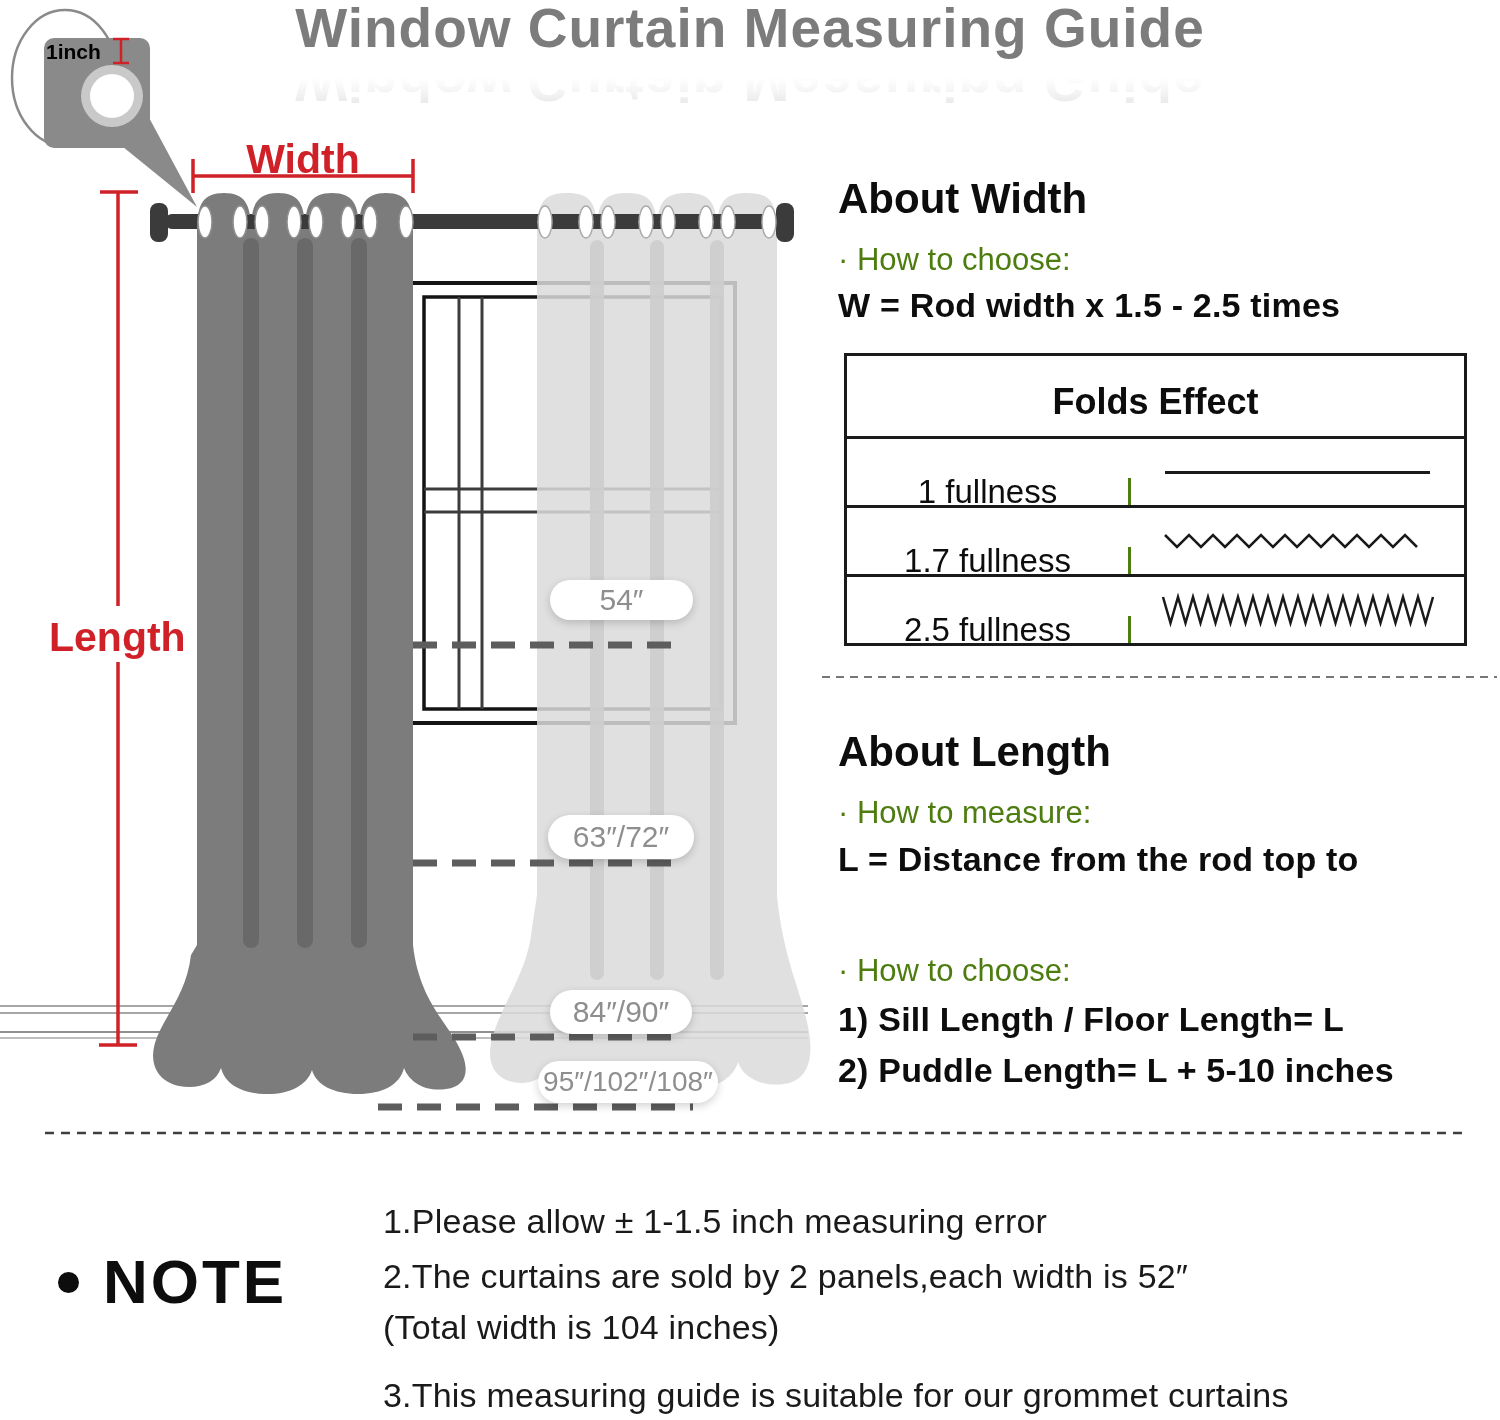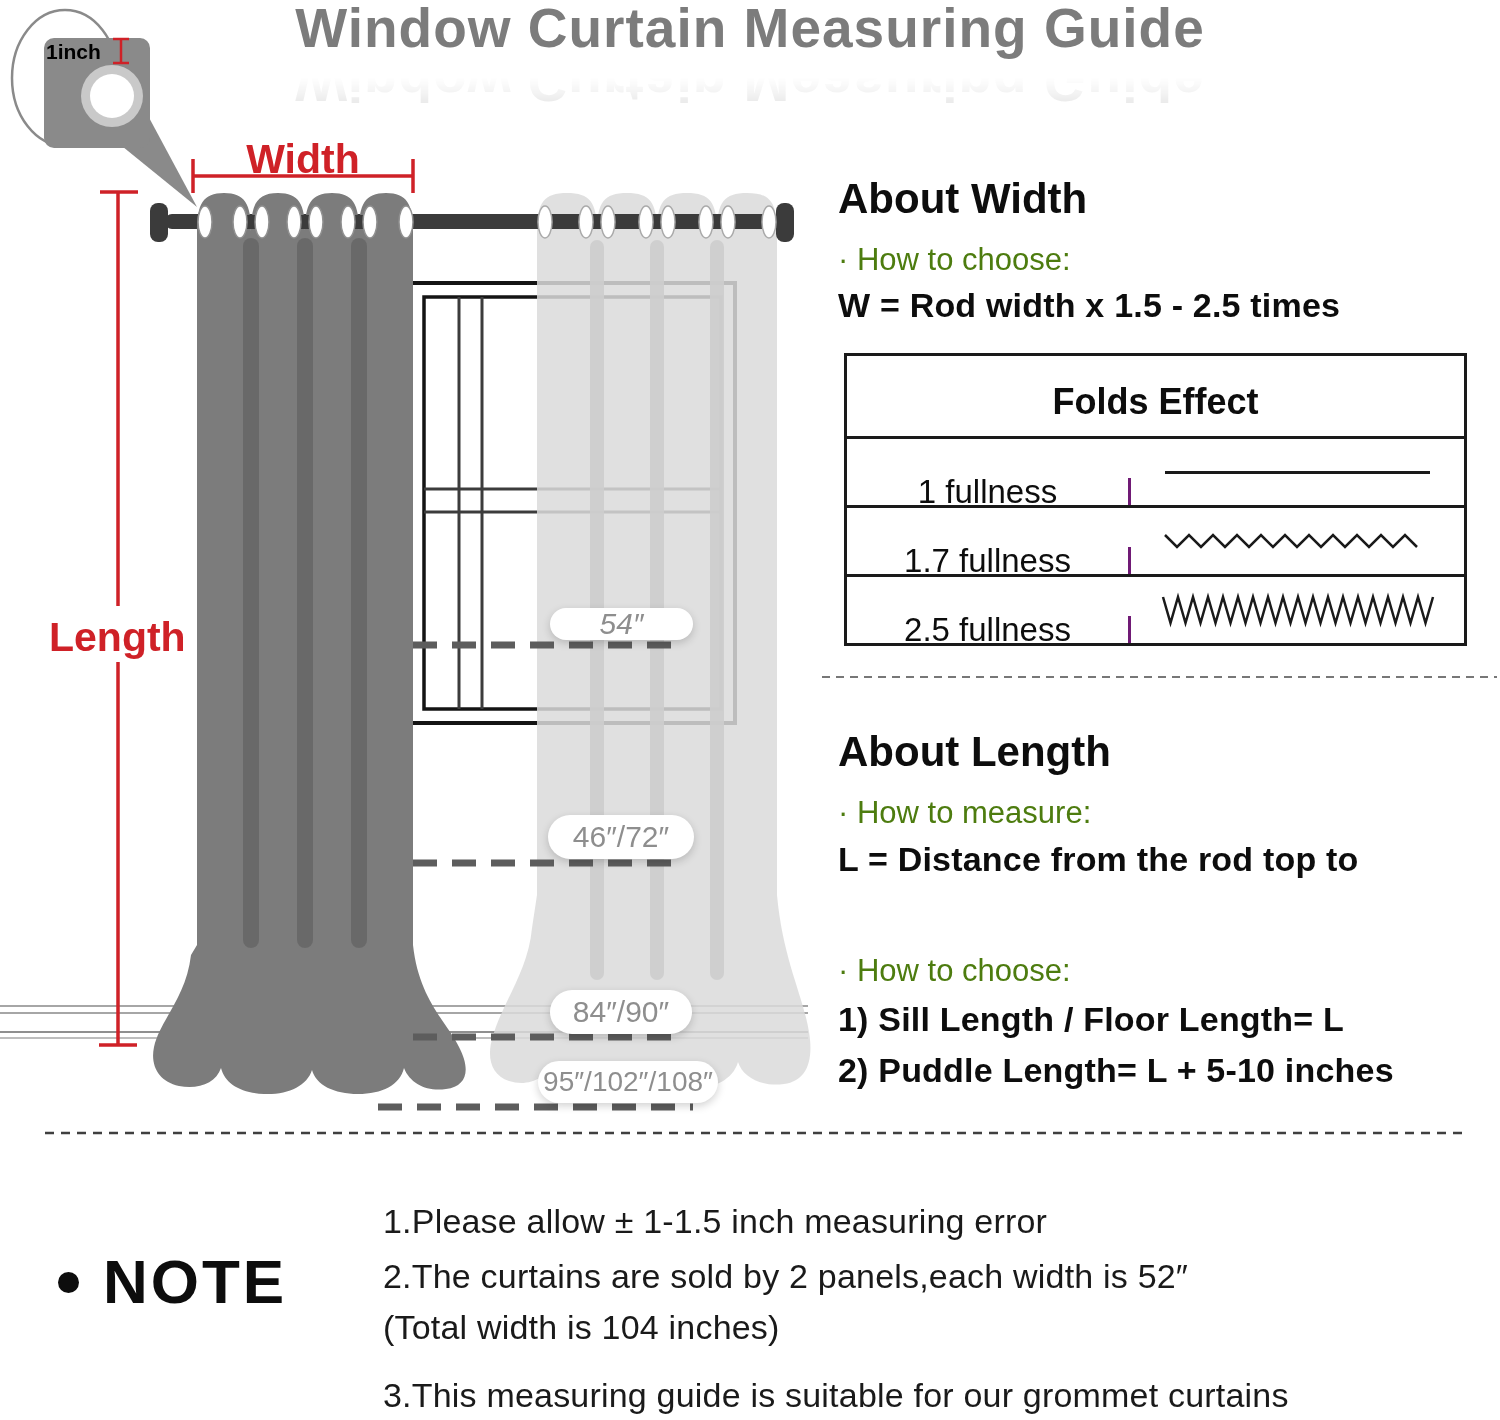--- a/index.html
+++ b/index.html
@@ -28,21 +28,21 @@
   .sub{position:absolute;font-size:31px;color:#4d7c0f;z-index:3;}
   .formula{position:absolute;font-size:34px;font-weight:bold;color:#0d0d0d;z-index:3;letter-spacing:.2px;}
 
   
   .folds-table{position:absolute;left:844px;top:353px;width:623px;z-index:3;
                border:3px solid #1a1a1a;box-sizing:border-box;background:#fff;}
   .ft-header{height:68px;display:flex;align-items:center;justify-content:center;
              font-size:36px;font-weight:bold;color:#0d0d0d;border-bottom:3px solid #1a1a1a;margin-top:12px;}
   .ft-row{display:flex;height:66px;border-bottom:3px solid #1a1a1a;}
   .ft-row:last-child{border-bottom:none;}
-  .ft-label{width:281px;border-right:3px solid #701a75;display:flex;align-items:center;
+  .ft-label{width:281px;border-right:3px solid #4d7c0f;display:flex;align-items:center;
             justify-content:center;font-size:33px;color:#0d0d0d;margin-top:39px;}
   .ft-effect{flex:1;display:flex;align-items:center;justify-content:center;}
   .line-straight{width:265px;height:3px;background:#1a1a1a;}
 
   
   .note-bullet{position:absolute;left:58px;top:1272px;width:21px;height:21px;border-radius:50%;
                background:#0d0d0d;z-index:3;}
   .note-label{position:absolute;left:103px;top:1246px;font-size:62px;font-weight:bold;
               letter-spacing:3px;color:#0d0d0d;z-index:3;}
   .note-item{position:absolute;left:383px;font-size:34px;color:#1a1a1a;z-index:3;letter-spacing:.2px;}
@@ -184,22 +184,22 @@
 
   <div class="title-wrap">
     <div class="title">Window Curtain Measuring Guide</div>
     <div class="title-reflect">Window Curtain Measuring Guide</div>
   </div>
 
   <div class="label-1inch" style="left:46px;top:40px;">1inch</div>
   <div class="red-label" style="left:193px;top:136px;width:220px;text-align:center;">Width</div>
   <div class="red-label" style="left:49px;top:614px;width:122px;text-align:center;">Length</div>
 
-  <div class="pill" style="left:550px;top:608px;width:143px;height:32px;font-style:italic;">54″</div>
-  <div class="pill" style="left:548px;top:815px;width:146px;height:44px;">46″/72″</div>
+  <div class="pill" style="left:550px;top:580px;width:143px;height:40px;">54″</div>
+  <div class="pill" style="left:548px;top:815px;width:146px;height:44px;">63″/72″</div>
   <div class="pill" style="left:550px;top:990px;width:142px;height:44px;">84″/90″</div>
   <div class="pill" style="left:538px;top:1061px;width:180px;height:42px;font-size:28px;">95″/102″/108″</div>
 
   <div class="h2" style="left:838px;top:175px;">About Width</div>
   <div class="sub" style="left:838px;top:242px;">· How to choose:</div>
   <div class="formula" style="left:838px;top:286px;">W = Rod width x 1.5 - 2.5 times</div>
 
   <div class="folds-table">
     <div class="ft-header">Folds Effect</div>
     <div class="ft-row">

